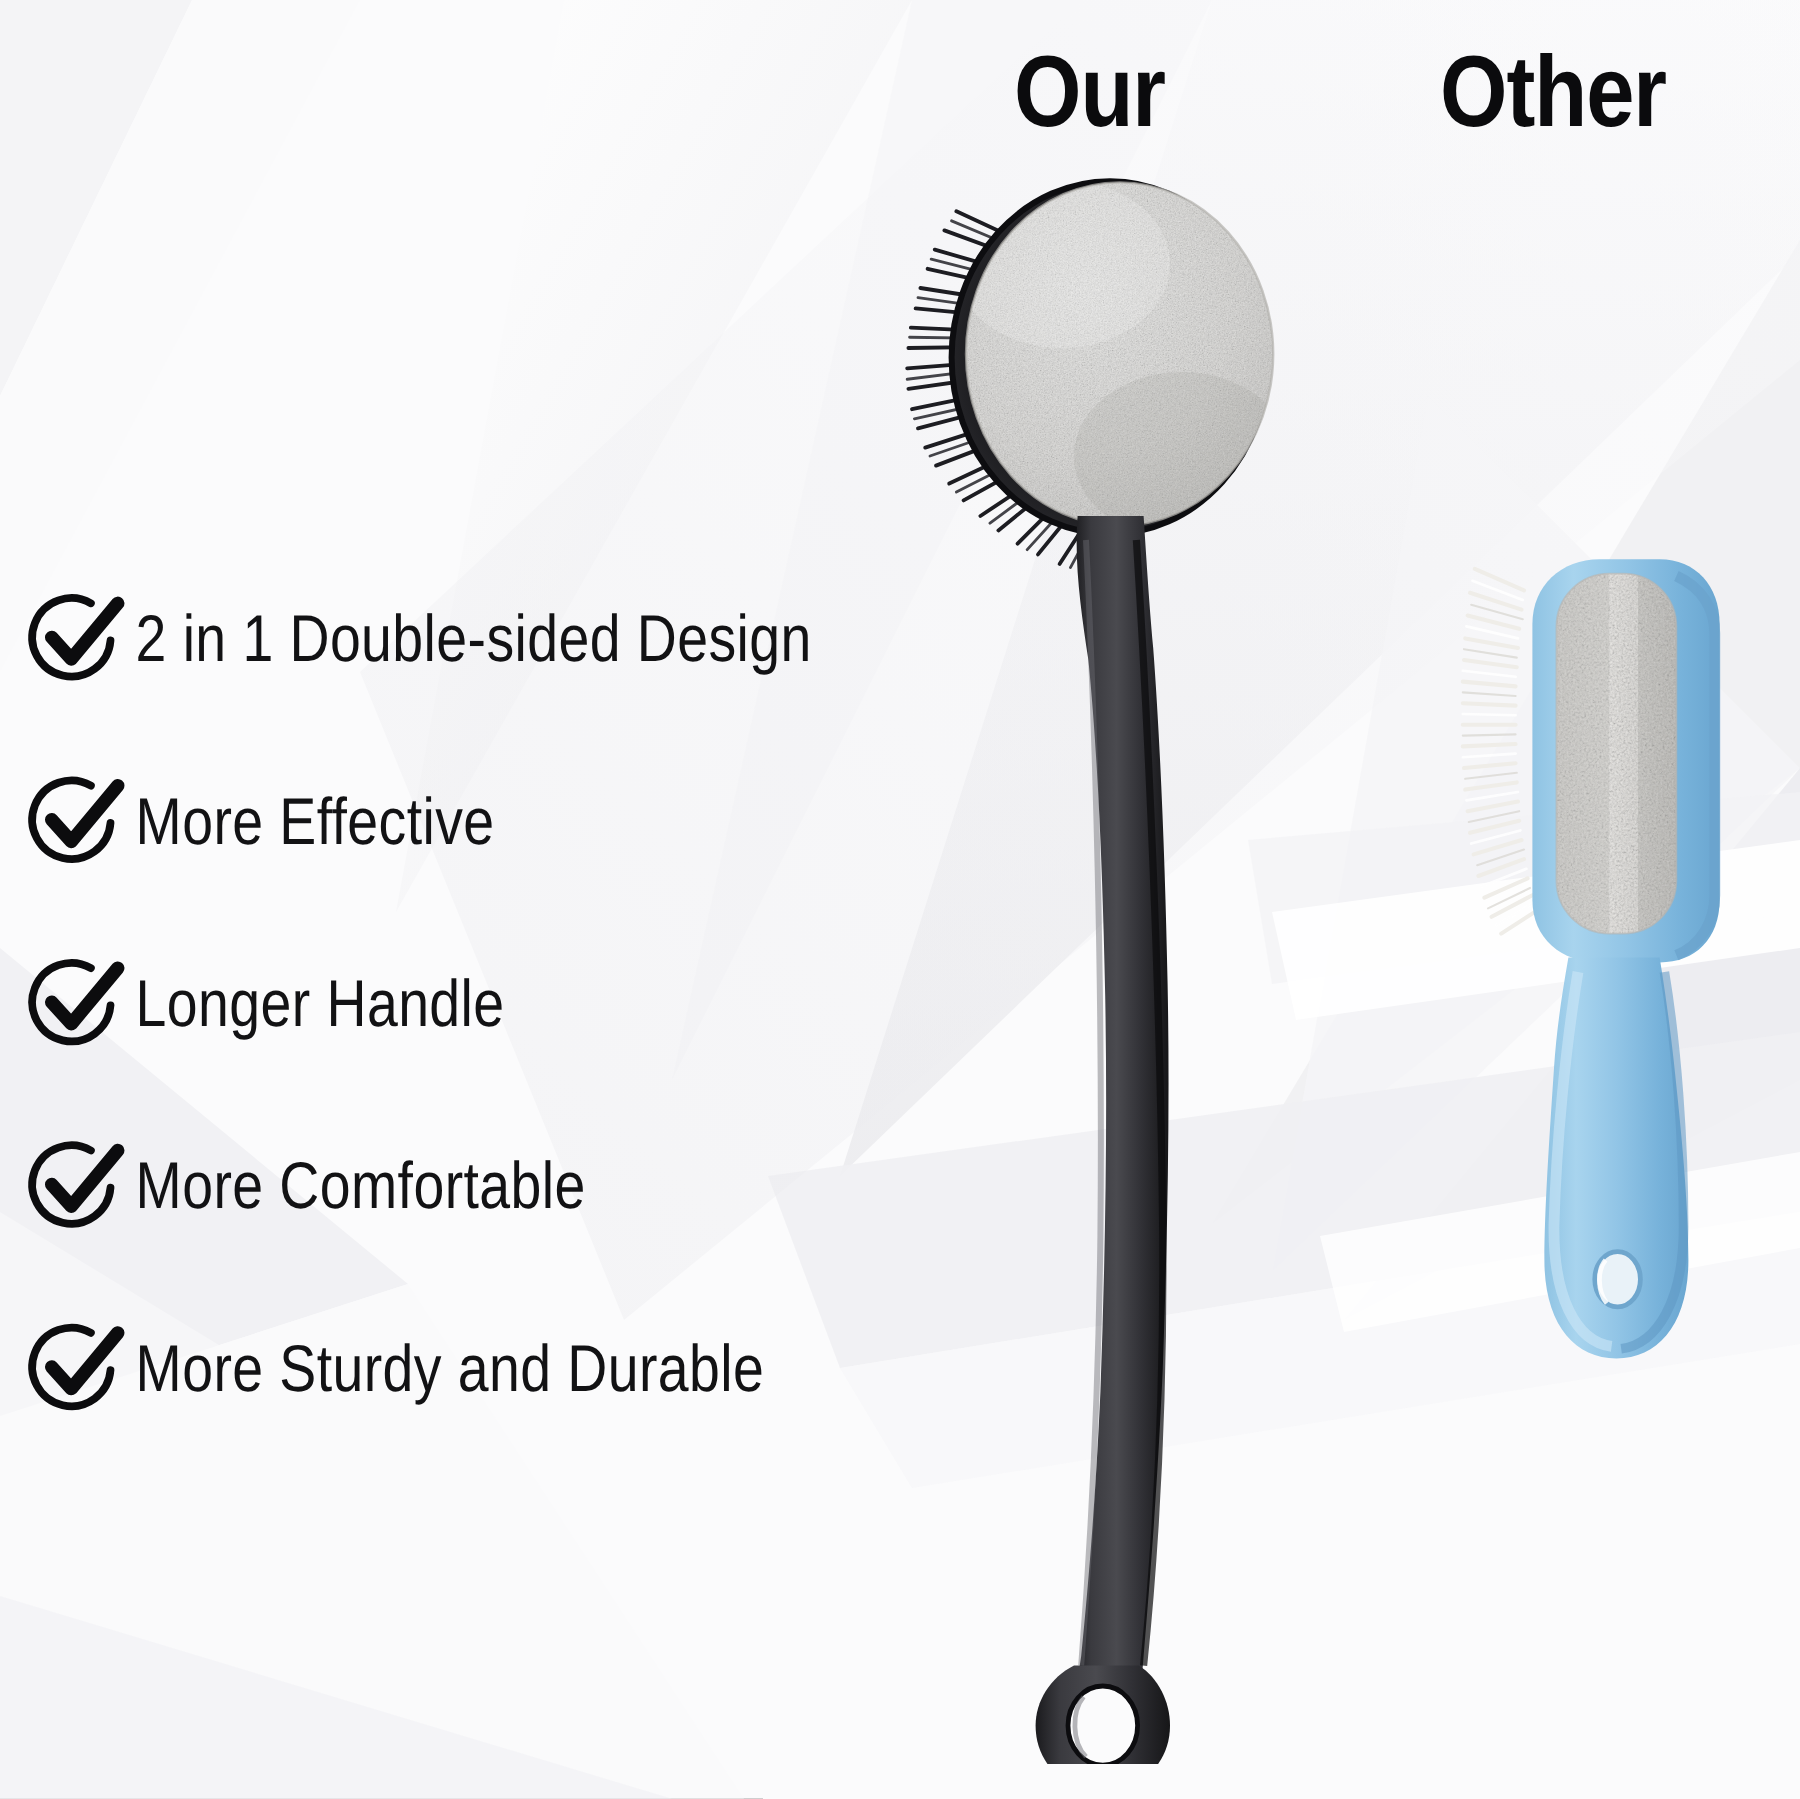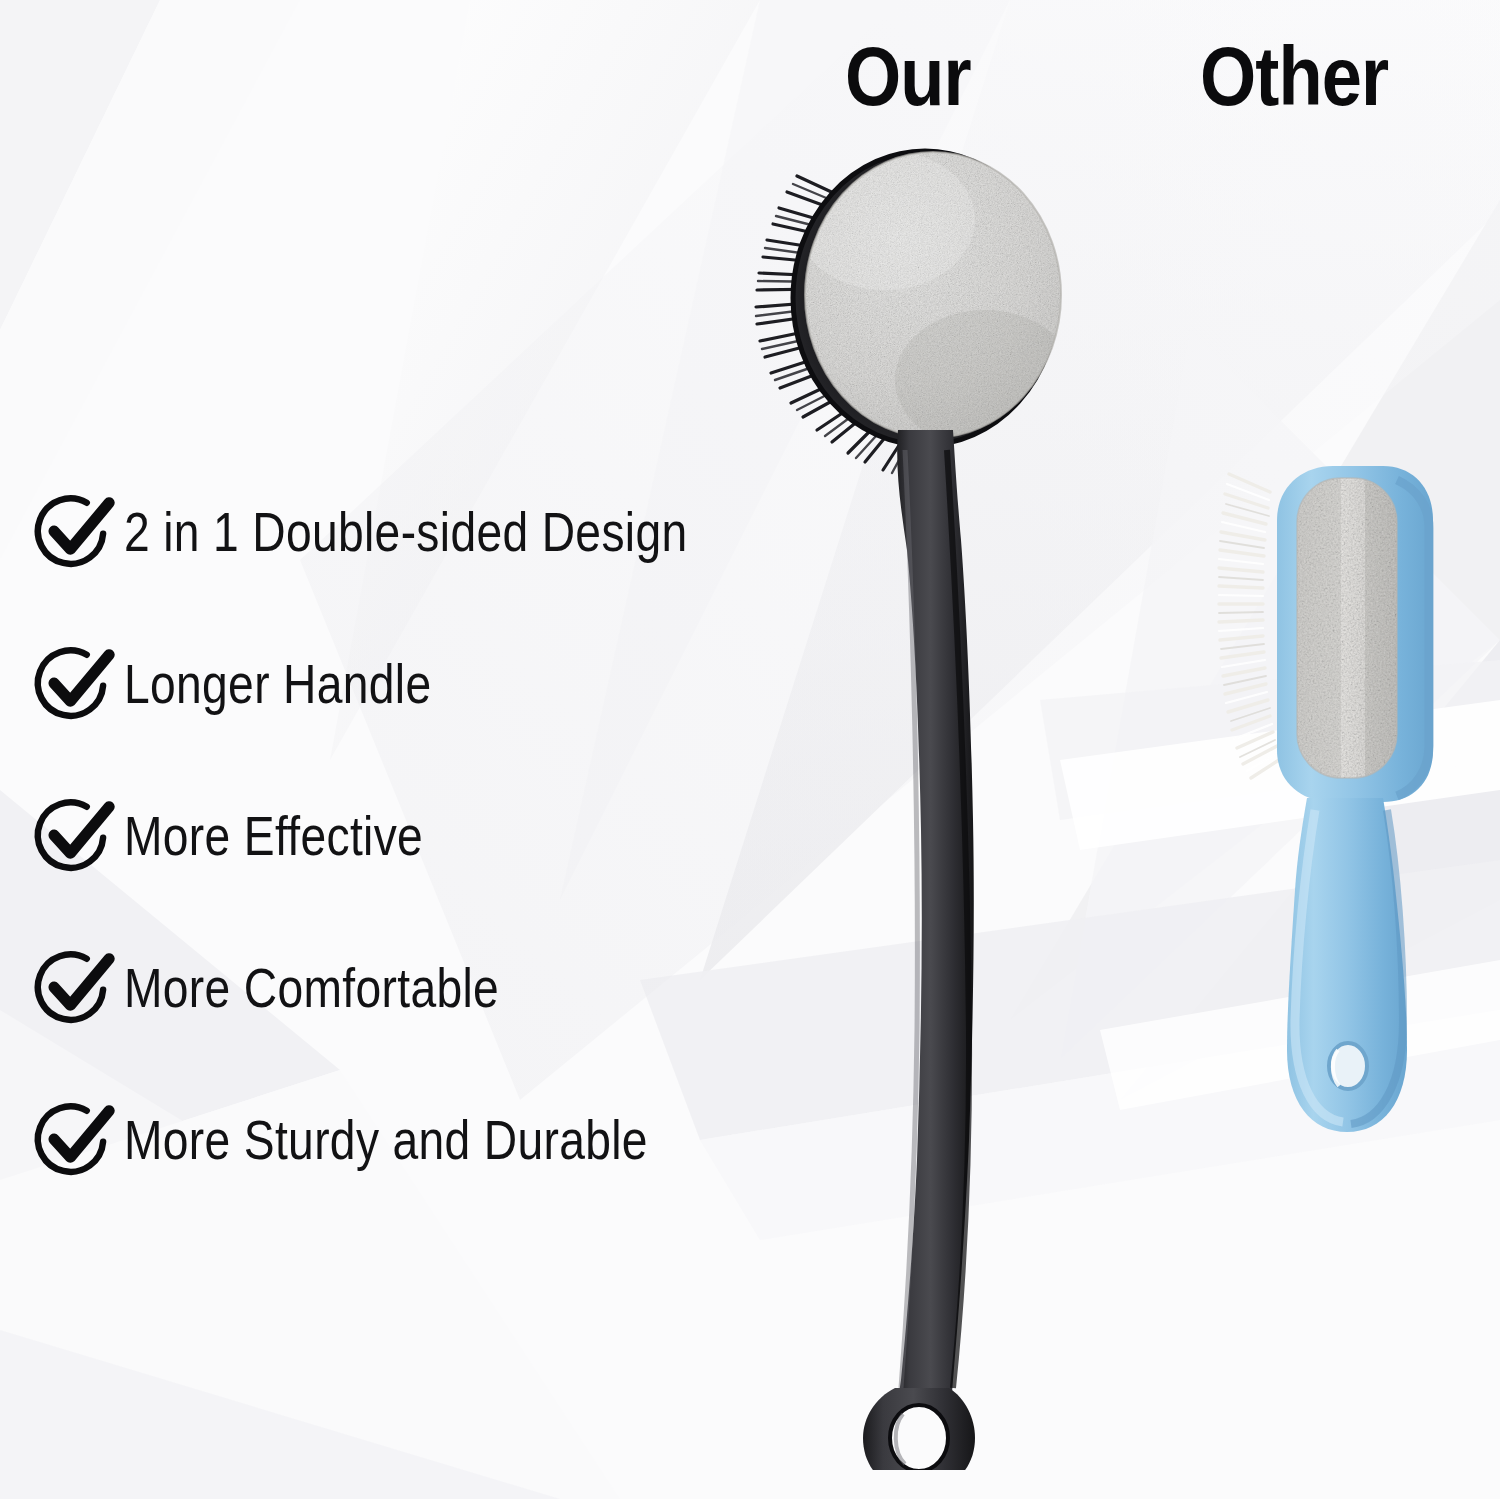--- a/index.html
+++ b/index.html
@@ -39,21 +39,21 @@
     transform: scaleX(0.86);
     transform-origin: left top;
     white-space: nowrap;
   }
   #heading-our  { left: 845px; top: 34px; }
   #heading-other{ left: 1200px; top: 34px; }
 
   
   .feature-list {
     position: absolute;
-    left: 30px;
+    left: 19px;
     top: 456px;
     width: 820px;
   }
   .feature-row {
     position: relative;
     height: 152px;
     display: flex;
     align-items: center;
   }
   .check-icon {
@@ -153,29 +153,29 @@
         <path d="M28 49 L47 70 L92 16" fill="none" stroke="#0c0c0e" stroke-width="13" stroke-linecap="round" stroke-linejoin="round"></path>
       </svg>
       <span class="feature-label">2 in 1 Double-sided Design</span>
     </div>
 
     <div class="feature-row">
       <svg class="check-icon" viewBox="0 0 100 100">
         <path d="M66 16 A38 38 0 1 0 85 52" fill="none" stroke="#0c0c0e" stroke-width="7.5" stroke-linecap="round"></path>
         <path d="M28 49 L47 70 L92 16" fill="none" stroke="#0c0c0e" stroke-width="13" stroke-linecap="round" stroke-linejoin="round"></path>
       </svg>
-      <span class="feature-label">Longer Handle</span>
+      <span class="feature-label">More Effective</span>
     </div>
 
     <div class="feature-row">
       <svg class="check-icon" viewBox="0 0 100 100">
         <path d="M66 16 A38 38 0 1 0 85 52" fill="none" stroke="#0c0c0e" stroke-width="7.5" stroke-linecap="round"></path>
         <path d="M28 49 L47 70 L92 16" fill="none" stroke="#0c0c0e" stroke-width="13" stroke-linecap="round" stroke-linejoin="round"></path>
       </svg>
-      <span class="feature-label">More Effective</span>
+      <span class="feature-label">Longer Handle</span>
     </div>
 
     <div class="feature-row">
       <svg class="check-icon" viewBox="0 0 100 100">
         <path d="M66 16 A38 38 0 1 0 85 52" fill="none" stroke="#0c0c0e" stroke-width="7.5" stroke-linecap="round"></path>
         <path d="M28 49 L47 70 L92 16" fill="none" stroke="#0c0c0e" stroke-width="13" stroke-linecap="round" stroke-linejoin="round"></path>
       </svg>
       <span class="feature-label">More Comfortable</span>
     </div>
 

